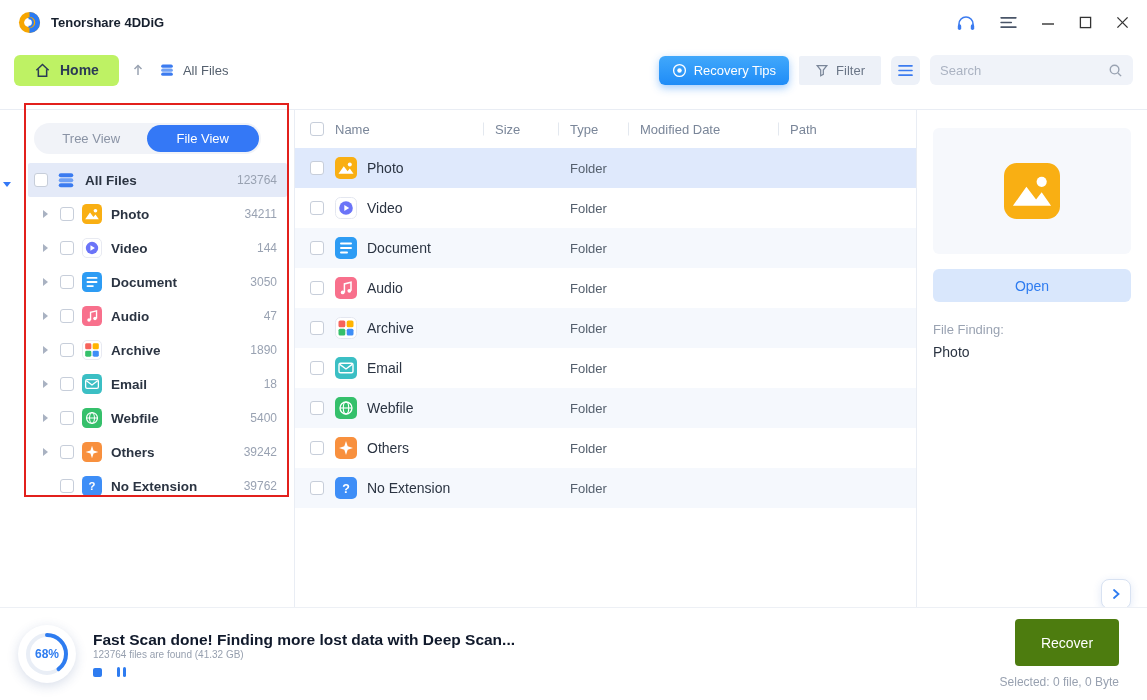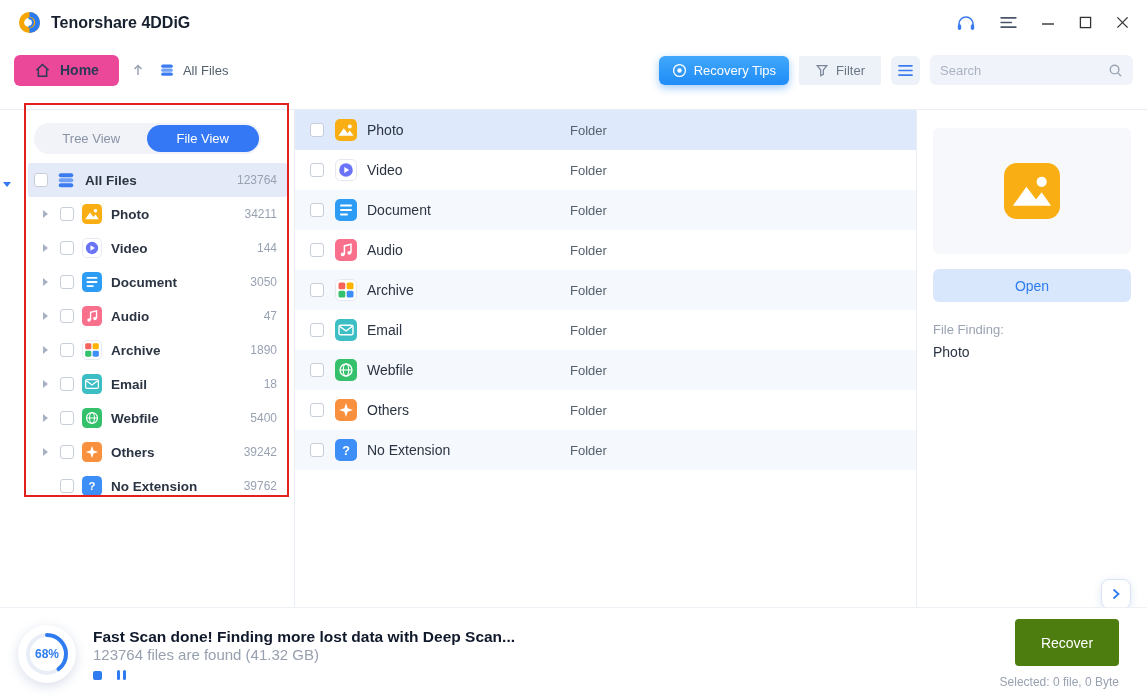--- a/index.html
+++ b/index.html
@@ -4,27 +4,27 @@
 <style>
   *{margin:0;padding:0;box-sizing:border-box}
   html,body{width:1147px;height:700px;overflow:hidden}
   body{font-family:"Liberation Sans",sans-serif;background:#fff}
   .app{position:relative;width:1147px;height:700px;background:#fff}
 
   
   .titlebar{height:45px;display:flex;align-items:center;padding:0 18px}
   .logo{width:23px;height:23px;margin-right:10px;flex:none}
   .logo svg{width:100%;height:100%;display:block}
-  .app-title{font-size:16px;font-weight:bold;color:#17202E}
+  .app-title{font-size:13px;font-weight:bold;color:#17202E}
   .titlebar-right{margin-left:auto;display:flex;align-items:center;gap:24px}
   .tb-icon{display:flex;align-items:center;justify-content:center;cursor:pointer}
 
   
   .toolbar{height:50px;display:flex;align-items:center;padding:0 14px}
-  .home-btn{display:flex;align-items:center;gap:9px;background:#ec4899;border:0;border-radius:6px;height:31px;padding:0 20px;font-size:14px;color:#2B3A55;font-weight:bold;font-family:inherit;cursor:pointer}
+  .home-btn{display:flex;align-items:center;gap:9px;background:#bef264;border:0;border-radius:6px;height:31px;padding:0 20px;font-size:14px;color:#2B3A55;font-weight:bold;font-family:inherit;cursor:pointer}
   .up-arrow{margin:0 14px 0 12px;display:flex;cursor:pointer}
   .crumb{display:flex;align-items:center;gap:8px;font-size:13px;color:#55606E;cursor:pointer}
   .crumb .mini-icon{width:16px;height:16px;display:block}
   .crumb .mini-icon svg{width:100%;height:100%;display:block}
   .toolbar-right{margin-left:auto;display:flex;align-items:center;gap:10px}
   .tips-btn{display:flex;align-items:center;gap:7px;background:linear-gradient(180deg,#41A8FB,#1F8CF7);color:#fff;font-size:13px;height:29px;padding:0 13px;border:0;border-radius:6px;box-shadow:0 3px 8px rgba(47,140,247,.45);font-family:inherit;cursor:pointer}
   .filter-btn{display:flex;align-items:center;gap:7px;background:#EDF1F8;color:#6B7687;font-size:13px;height:29px;padding:0 16px;border:0;border-radius:2px;font-family:inherit;cursor:pointer}
   .view-btn{width:29px;height:29px;background:#EDF1F8;border:0;border-radius:6px;display:flex;align-items:center;justify-content:center;cursor:pointer}
   .search-box{display:flex;align-items:center;background:#F0F3F9;border-radius:6px;height:30px;width:203px;padding:0 10px}
   .search-box input{flex:1;border:0;background:transparent;outline:none;font-size:13px;color:#333;font-family:inherit;min-width:0}
@@ -81,21 +81,21 @@
   .fi-label{font-size:13px;color:#9AA3B2}
   .fi-value{font-size:14px;color:#2B3442;margin-top:7px}
   .next-btn{position:absolute;right:16px;bottom:13px;width:30px;height:30px;background:#fff;border:1px solid #D8E2F2;border-radius:8px;display:flex;align-items:center;justify-content:center;box-shadow:0 2px 8px rgba(50,100,200,.14);cursor:pointer}
 
   
   .statusbar{position:absolute;left:0;top:608px;width:1147px;height:92px;background:#fff;display:flex;align-items:center;padding:0 28px 0 18px;box-shadow:0 -1px 0 #EDF0F5}
   .progress-badge{width:58px;height:58px;border-radius:50%;background:#fff;box-shadow:0 3px 12px rgba(40,70,140,.18);display:flex;align-items:center;justify-content:center;position:relative;flex:none}
   .progress-text{position:absolute;font-size:12px;font-weight:bold;color:#2E7CF0}
   .scan-info{margin-left:17px;flex:1;min-width:0}
   .scan-title{font-size:15.5px;font-weight:bold;color:#10192B;white-space:nowrap}
-  .scan-sub{font-size:15px;color:#97A0AF;}
+  .scan-sub{font-size:10px;color:#97A0AF;}
   .scan-controls{display:flex;gap:15px;margin-top:7px;align-items:center}
   .stop-icon{width:9px;height:9px;background:#2E7CF0;border-radius:2px;cursor:pointer}
   .pause-icon{display:flex;gap:3px;cursor:pointer}
   .pause-icon i{width:3px;height:10px;background:#2E7CF0;border-radius:1.5px;display:block}
   .recover-col{display:flex;flex-direction:column;align-items:flex-end;flex:none}
   .recover-btn{width:104px;height:47px;background:#4d7c0f;border:0;border-radius:4px;color:#fff;font-size:14px;font-family:inherit;cursor:pointer}
   .selected-info{margin-top:9px;font-size:12px;color:#98A1B0}
 
   
   .annotation{position:absolute;left:24px;top:103px;width:265px;height:394px;border:2px solid #E2201C;z-index:20;pointer-events:none}
@@ -370,20 +370,30 @@
                 <text x="11" y="15.6" text-anchor="middle" font-size="12.5" font-weight="bold" fill="#fff" font-family="Liberation Sans, sans-serif">?</text>
               </svg>
             </span>
             <span class="sb-label">No Extension</span>
             <span class="sb-count">39762</span>
           </div>
         </div>
     </div>
 
     <div class="table-area">
+      <div class="tbl-header">
+        <span class="cell-check">
+          <span class="checkbox"></span>
+        </span>
+        <span class="hdr hdr-name">Name</span>
+        <span class="hdr sep cell-size">Size</span>
+        <span class="hdr sep cell-type">Type</span>
+        <span class="hdr sep cell-mod">Modified Date</span>
+        <span class="hdr sep cell-path">Path</span>
+      </div>
       <div class="tbl-body">
           <div class="tbl-row selected">
             <span class="cell-check">
               <span class="checkbox"></span>
             </span>
             <span class="cell-icon">
               <span class="ric">
                 <svg viewBox="0 0 22 22">
                   <rect width="22" height="22" rx="5" fill="#F9AF13"></rect>
                   <circle cx="14.8" cy="7.4" r="2" fill="#fff"></circle>

